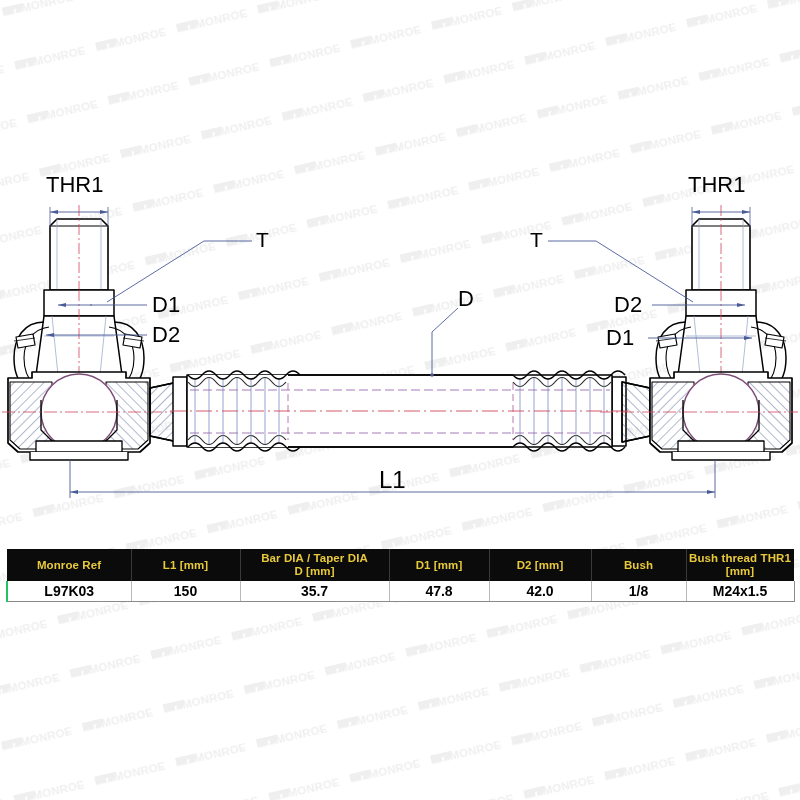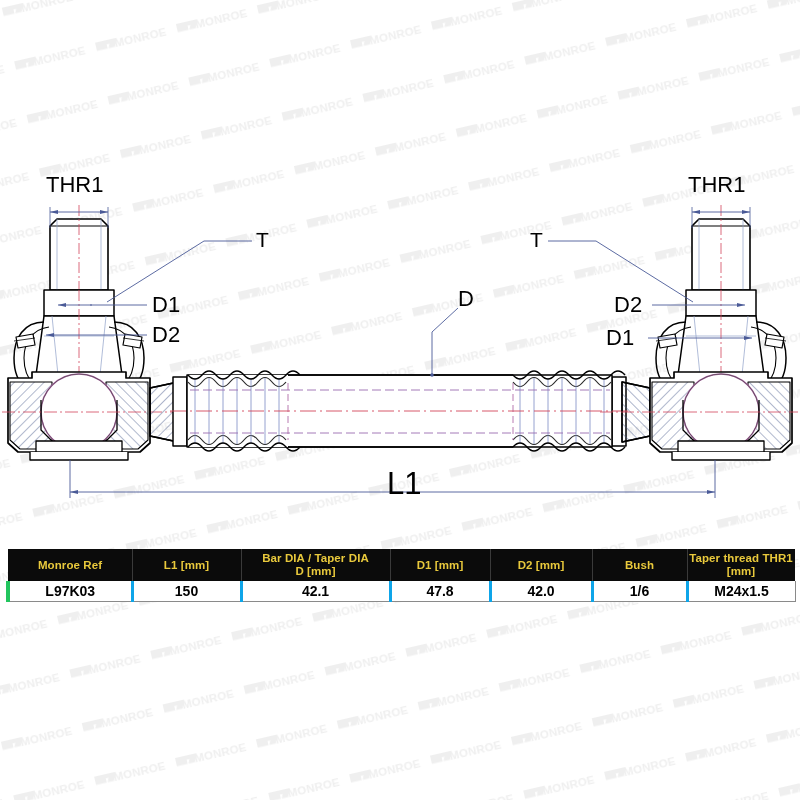--- a/index.html
+++ b/index.html
@@ -48,26 +48,26 @@
     letter-spacing:.1px;
   }
   #spec-table td{
     background:#ffffff;
     color:#000000;
     font-size:14px;
     font-weight:bold;
     text-align:center;
     padding:1px 2px;
     height:18px;
-    border-left:3px solid #0ea5e9;
+    border-left:1px solid #0ea5e9;
     border-right:1px solid #b9b9b9;
     border-bottom:1px solid #8a8a8a;
     border-top:none;
   }
-  #spec-table td:first-child{border-left:4px solid #22c55e;margin-top:43px;}
+  #spec-table td:first-child{border-left:2px solid #22c55e;margin-top:43px;}
   #spec-table td:last-child{border-right:1px solid #8a8a8a;}
   .hdr-row th + th{box-shadow:inset 1px 0 0 #3a3a3a;}
   
   .dimlabel{
     position:absolute;
     font-family:"Liberation Sans", sans-serif;
     color:#000;
     white-space:nowrap;
     z-index:4;
   }
@@ -352,21 +352,21 @@
   <div class="dimlabel" style="left:152px;top:292px;font-size:22px;">D1</div>
 
   <div class="dimlabel" style="left:152px;top:322px;font-size:22px;">D2</div>
 
   <div class="dimlabel" style="left:614px;top:292px;font-size:22px;">D2</div>
 
   <div class="dimlabel" style="left:606px;top:325px;font-size:22px;">D1</div>
 
   <div class="dimlabel" style="left:458px;top:286px;font-size:22px;">D</div>
 
-  <div class="dimlabel" style="left:379px;top:466px;font-size:31px;margin-left:8px;">L1</div>
+  <div class="dimlabel" style="left:379px;top:466px;font-size:24px;">L1</div>
 
   <table id="spec-table">
     <colgroup>
       <col style="width:124px">
       <col style="width:109px">
       <col style="width:149px">
       <col style="width:100px">
       <col style="width:102px">
       <col style="width:95px">
       <col style="width:108px">
@@ -376,31 +376,31 @@
         <th>Monroe Ref</th>
         <th>L1 [mm]</th>
         <th>
           <span>Bar DIA / Taper DIA</span><br>
           <span>D [mm]</span>
         </th>
         <th>D1 [mm]</th>
         <th>D2 [mm]</th>
         <th>Bush</th>
         <th>
-          <span>Taper thread THR1</span><br>
+          <span>Bush thread THR1</span><br>
           <span>[mm]</span>
         </th>
       </tr>
     </thead>
     <tbody>
       <tr>
         <td>L97K03</td>
         <td>150</td>
-        <td>42.1</td>
+        <td>35.7</td>
         <td>47.8</td>
         <td>42.0</td>
-        <td>1/6</td>
+        <td>1/8</td>
         <td>M24x1.5</td>
       </tr>
     </tbody>
   </table>
 
 </div>
 
 </body></html>

